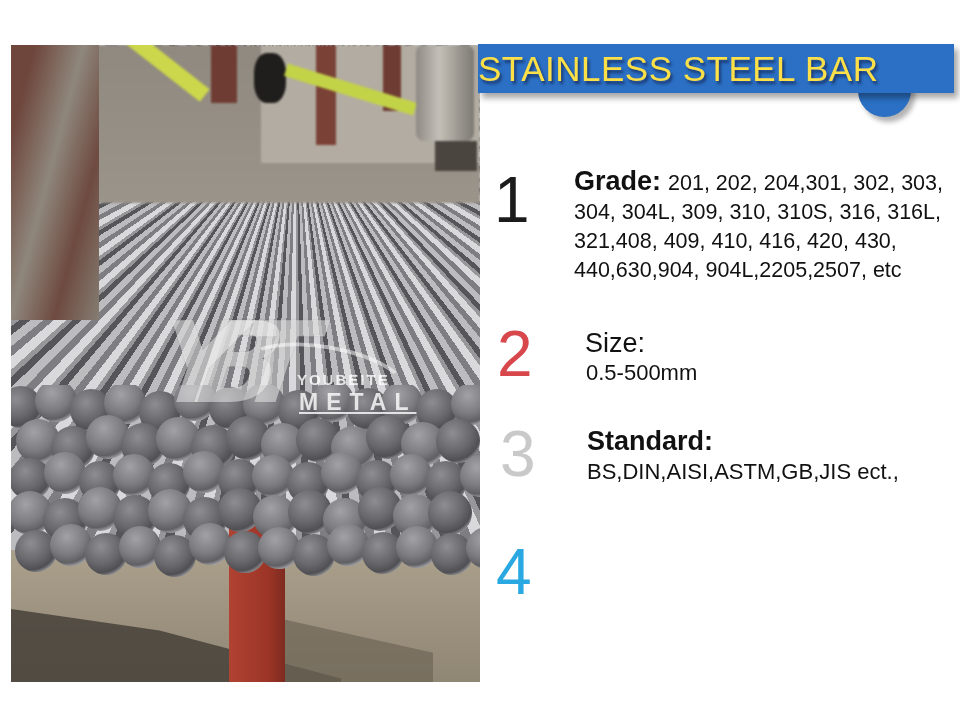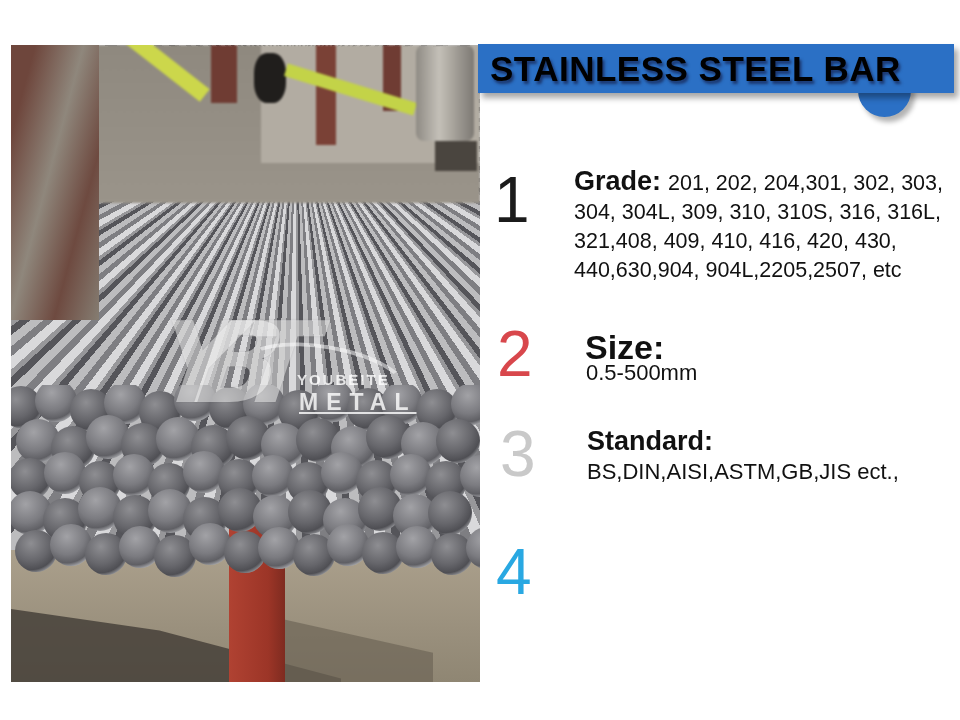--- a/index.html
+++ b/index.html
@@ -46,36 +46,36 @@
     border:4px solid transparent;border-top:4px solid rgba(255,255,255,.5);
     border-radius:50%;transform:rotate(10deg);}
   .wm-name{position:absolute;left:286px;top:326px;font-size:15px;font-weight:bold;
     letter-spacing:2px;color:rgba(255,255,255,.8);text-align:center;}
   .wm-name2{position:absolute;left:288px;top:344px;font-size:23px;font-weight:bold;
     letter-spacing:8px;color:rgba(255,255,255,.8);text-decoration:underline;}
 
   
   .banner{position:absolute;left:478px;top:44px;width:476px;height:49px;background:#2B70C5;
     box-shadow:4px 5px 6px rgba(0,0,0,.35);z-index:3;display:flex;align-items:center;}
-  .banner-title{color:#000000;font-weight:bold;font-size:35px;letter-spacing:.5px;
-    padding-left:12px;white-space:nowrap;text-shadow:2px 3px 3px rgba(25,45,95,.85);}
+  .banner-title{color:#fde047;font-weight:normal;font-size:35px;letter-spacing:.5px;
+    white-space:nowrap;text-shadow:2px 3px 3px rgba(25,45,95,.85);}
   .banner-dot{position:absolute;left:858px;top:64px;width:53px;height:53px;border-radius:50%;
     background:#2B70C5;box-shadow:4px 5px 5px rgba(0,0,0,.3);z-index:2;}
 
   
   .num{position:absolute;font-size:64px;line-height:60px;font-weight:400;}
   .n1{left:494px;top:170px;color:#1b1b1b;}
   .n2{left:497px;top:324px;color:#D8474C;}
   .n3{left:500px;top:424px;color:#C9C9C9;}
   .n4{left:496px;top:542px;color:#29A8E2;}
   .item-body{position:absolute;color:#111;margin-left:28px;}
   .ib1{left:546px;top:167px;width:404px;font-size:21.5px;line-height:29px;}
   .ib4{left:558px;top:536px;width:400px;font-size:21.5px;line-height:30px;}
   .label-inline{font-size:27px;font-weight:bold;margin-right:7px;}
-  .lab2{left:557px;top:328px;font-size:34px;font-weight:bold;}
+  .lab2{left:557px;top:328px;font-size:27px;font-weight:normal;}
   .txt2{left:558px;top:360px;font-size:22px;}
   .lab3{left:559px;top:426px;font-size:27px;font-weight:bold;}
   .txt3{left:559px;top:459px;font-size:22px;}
   .pre{white-space:pre-line;}
 </style>
 </head>
 <body>
 
 <div id="page">
 

